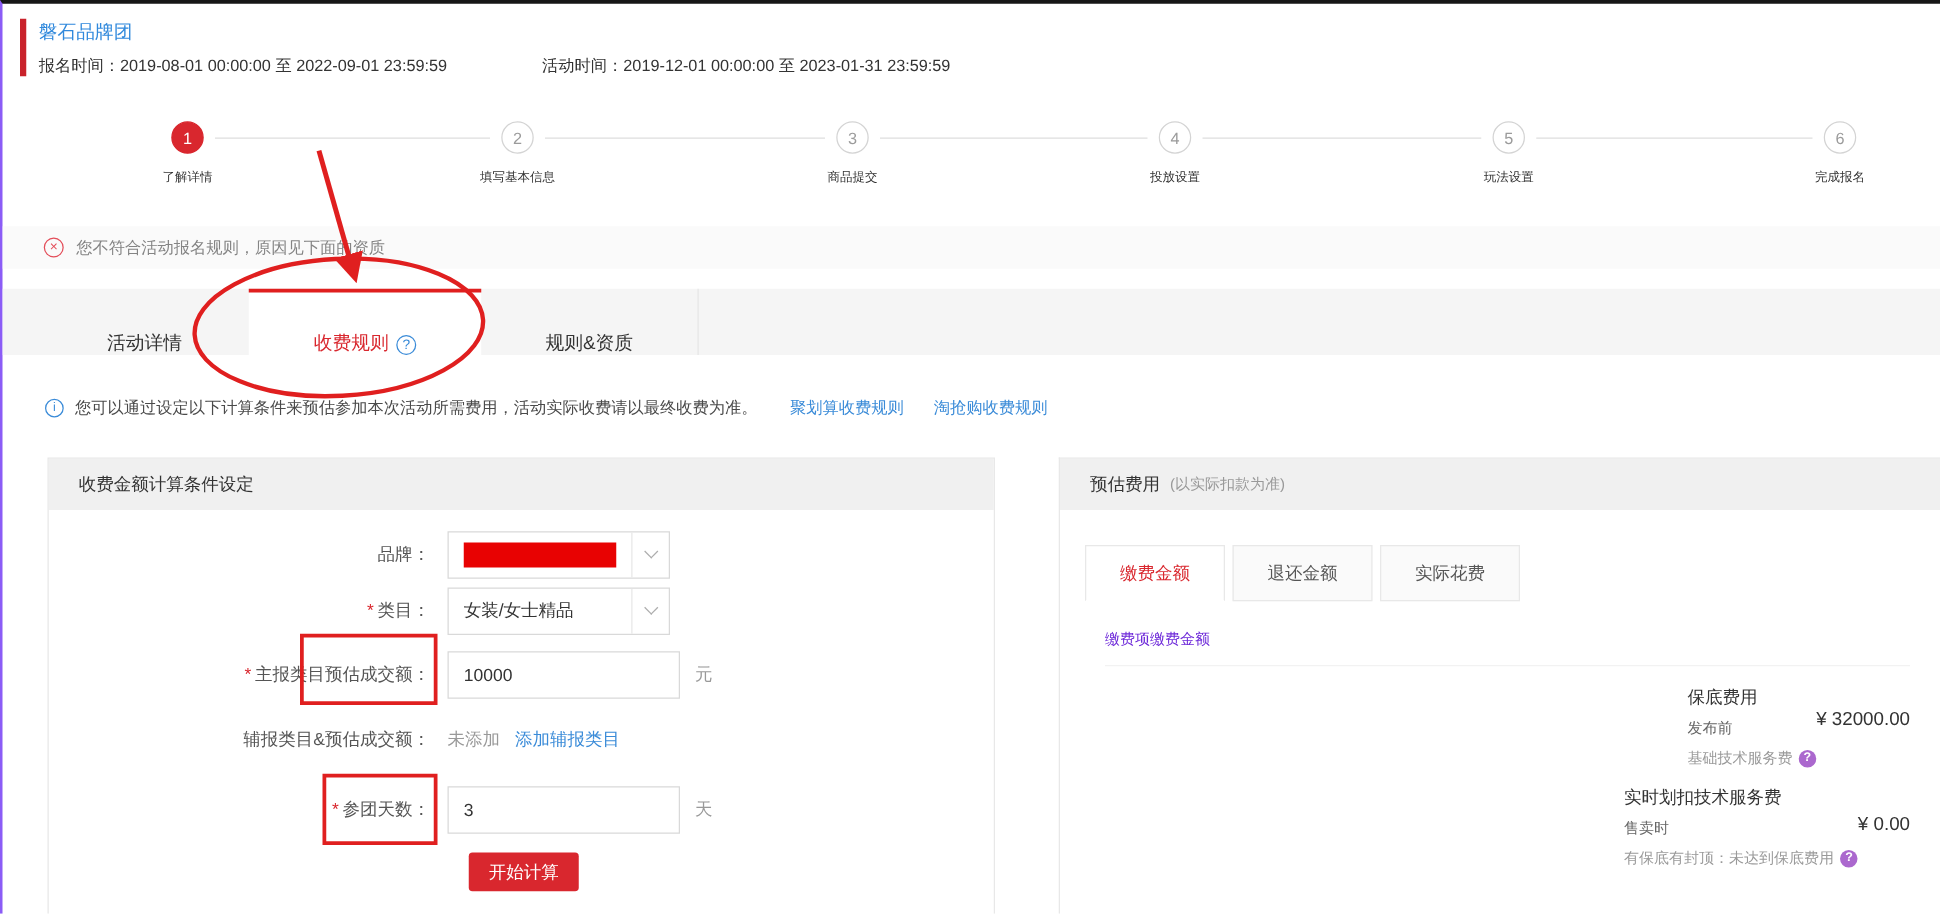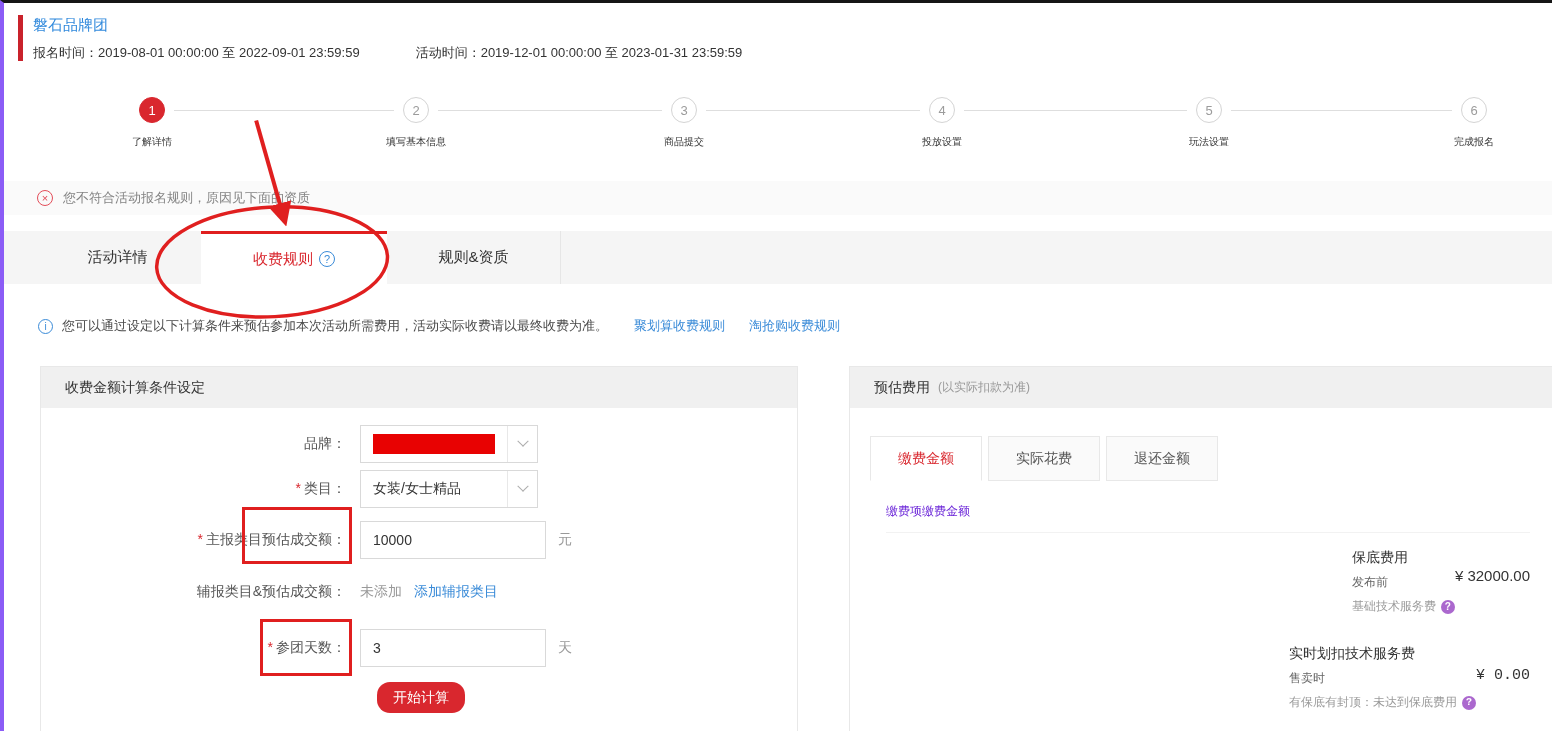--- a/index.html
+++ b/index.html
@@ -2,27 +2,27 @@
 <html><head>
 <meta charset="utf-8">
 <style>
   * { box-sizing: border-box; margin: 0; padding: 0; }
   html,body { background:#fff; }
   body { font-family: "Liberation Sans", "DejaVu Sans", sans-serif; }
   .page {
     position: relative; width: 1552px; height: 731px; background:#fff;
     overflow: hidden;
     border-top: 3px solid #161616;
-    border-left: 4px solid #8b5cf6;
+    border-left: 2px solid #8b5cf6;
   }
 
   
   .hdr-bar { position:absolute; left:14px; top:12px; width:5px; height:46px; background:#c9222b; }
   .hdr-title { position:absolute; left:29px; top:13px; font-size:15px; color:#3089dc; cursor:pointer; text-decoration:none; }
-  .hdr-times { position:absolute; left:29px; top:41px; font-size:13px; color:#333; display:flex; }
+  .hdr-times { position:absolute; left:29px; top:41px; font-size:13px; color:#333; display:flex;gap:20px; }
   .hdr-times .t2 { margin-left:56px; }
   .hdr-times b { font-weight:normal; color:#333; }
 
   
   .stepper { position:absolute; left:0; top:94px; width:100%; height:62px; }
   .step-circle {
     position:absolute; top:0; width:26px; height:26px; border-radius:50%;
     border:1px solid #d4d4d4; background:#fff; color:#9b9b9b;
     font-size:13px; display:flex; align-items:center; justify-content:center;
   }
@@ -30,21 +30,21 @@
   .step-label { position:absolute; top:38px; font-size:10px; color:#333; transform:translateX(-50%); white-space:nowrap; }
   .step-line { position:absolute; top:13px; height:1px; background:#dedede; }
 
   
   .alert { position:absolute; left:0; top:178px; width:100%; height:34px; background:#fafafa; display:flex; align-items:center; padding-left:33px; }
   .alert-icon { width:16px; height:16px; border-radius:50%; border:1px solid #e34d59; color:#e34d59; font-size:11px; line-height:14px; text-align:center; flex:0 0 auto; }
   .alert-text { margin-left:10px; font-size:13px; color:#848484; }
 
   
   .tabbar { position:absolute; left:0; top:228px; width:100%; height:53px; background:#f5f5f5; }
-  .tab { position:absolute; top:0; height:53px; display:flex; align-items:center; justify-content:center; font-size:15px; color:#333; cursor:pointer; }
+  .tab { position:absolute; top:0; height:53px; display:flex; align-items:flex-end; justify-content:center; font-size:15px; color:#333; cursor:pointer; }
   .tab.t1 { left:30px; width:167px; }
   .tab.t2 { left:197px; width:186px; background:#fff; color:#d9272e; border-top:3px solid #e01f1f; }
   .tab.t3 { left:383px; width:174px; border-right:1px solid #e6e6e6; }
   .tab-help { display:inline-flex; align-items:center; justify-content:center; width:16px; height:16px; border-radius:50%;
     border:1px solid #3a8bd8; color:#3a8bd8; font-size:11px; margin-left:6px; background:#fff; }
 
   
   .notice { position:absolute; left:34px; top:314px; display:flex; align-items:center; }
   .notice-icon { width:15px; height:15px; border-radius:50%; border:1px solid #3a8bd8; color:#3a8bd8; font-size:10px; line-height:13px; text-align:center; flex:0 0 auto; }
   .notice-text { margin-left:9px; font-size:13px; color:#4a4a4a; }
@@ -66,33 +66,33 @@
   .cctrl { margin-left:14px; display:flex; align-items:center; }
   .selectbox { width:178px; height:38px; border:1px solid #d9d9d9; background:#fff; display:flex; align-items:stretch; cursor:pointer; }
   .sel-val { flex:1; display:flex; align-items:center; padding-left:12px; font-size:14px; color:#333; overflow:hidden; }
   .sel-arrow { width:30px; border-left:1px solid #e8e8e8; display:flex; align-items:center; justify-content:center; }
   .chev { width:8px; height:8px; border-right:1px solid #adadad; border-bottom:1px solid #adadad; transform:rotate(45deg) translate(-2px,-2px); }
   .txtinput { width:186px; height:38px; border:1px solid #d9d9d9; padding-left:12px; font-size:14px; color:#333; outline:none; font-family:inherit; }
   .unit { margin-left:12px; font-size:14px; color:#999; }
   .muted { font-size:14px; color:#999; }
   .bluelink { font-size:14px; color:#3a8bd8; margin-left:12px; text-decoration:none; cursor:pointer; }
   .calc-btn { position:absolute; left:336px; top:315px; width:88px; height:31px; background:#d9272e; color:#fff;
-    border:none; border-radius:13px; font-size:14px; cursor:pointer; font-family:inherit; }
+    border:none; border-radius:3px; font-size:14px; cursor:pointer; font-family:inherit; }
   .redact { width:122px; height:20px; background:#e80202; }
 
   
   .etabs { display:flex; margin:28px 0 0 20px; }
   .etab { height:45px; padding:0 27px; display:flex; align-items:center; font-size:14px; color:#555;
     background:#fafafa; border:1px solid #e8e8e8; margin-right:6px; cursor:pointer; }
   .etab.active { background:#fff; color:#d9272e; border-bottom-color:#fff; }
   .etable { padding:0 26px 0 20px; }
   .ethead { display:flex; margin-top:22px; padding-bottom:12px; font-size:12px; color:#6d28d9; border-bottom:1px solid #f2f2f2;margin-left:16px; }
   .erow { display:flex; justify-content:flex-end; }
   .erow.r1 { margin-top:16px; }
-  .erow.r2 { margin-top:30px;font-family:Liberation Mono, monospace; }
+  .erow.r2 { margin-top:14px; }
   .ertitle { font-size:14px; color:#333; }
   .erstage { font-size:12px; color:#666; margin-top:7px; }
   .erdesc  { font-size:12px; color:#9a9a9a; margin-top:7px; display:flex; align-items:center; }
   .help-purple { display:inline-flex; align-items:center; justify-content:center; width:14px; height:14px; border-radius:50%;
     background:#ab68ce; color:#fff; font-size:10px; font-weight:bold; margin-left:5px; cursor:pointer; }
   .eramount { font-size:15px; color:#333; white-space:nowrap; }
   .erow.r1 .eramount { margin-top:18px; }
   .erow.r2 .eramount { margin-top:22px; }
 
   
@@ -221,22 +221,22 @@
   </div>
 
   <div class="panel est-panel">
     <div class="panel-head">
       <span>预估费用</span>
       <span class="sub">(以实际扣款为准)</span>
     </div>
 
     <div class="etabs">
       <div class="etab active">缴费金额</div>
+      <div class="etab">退还金额</div>
       <div class="etab">实际花费</div>
-      <div class="etab">退还金额</div>
     </div>
 
     <div class="etable">
       <div class="ethead">
         <span>缴费项</span>
         <span>缴费金额</span>
       </div>
 
       <div class="erow r1">
         <div>

